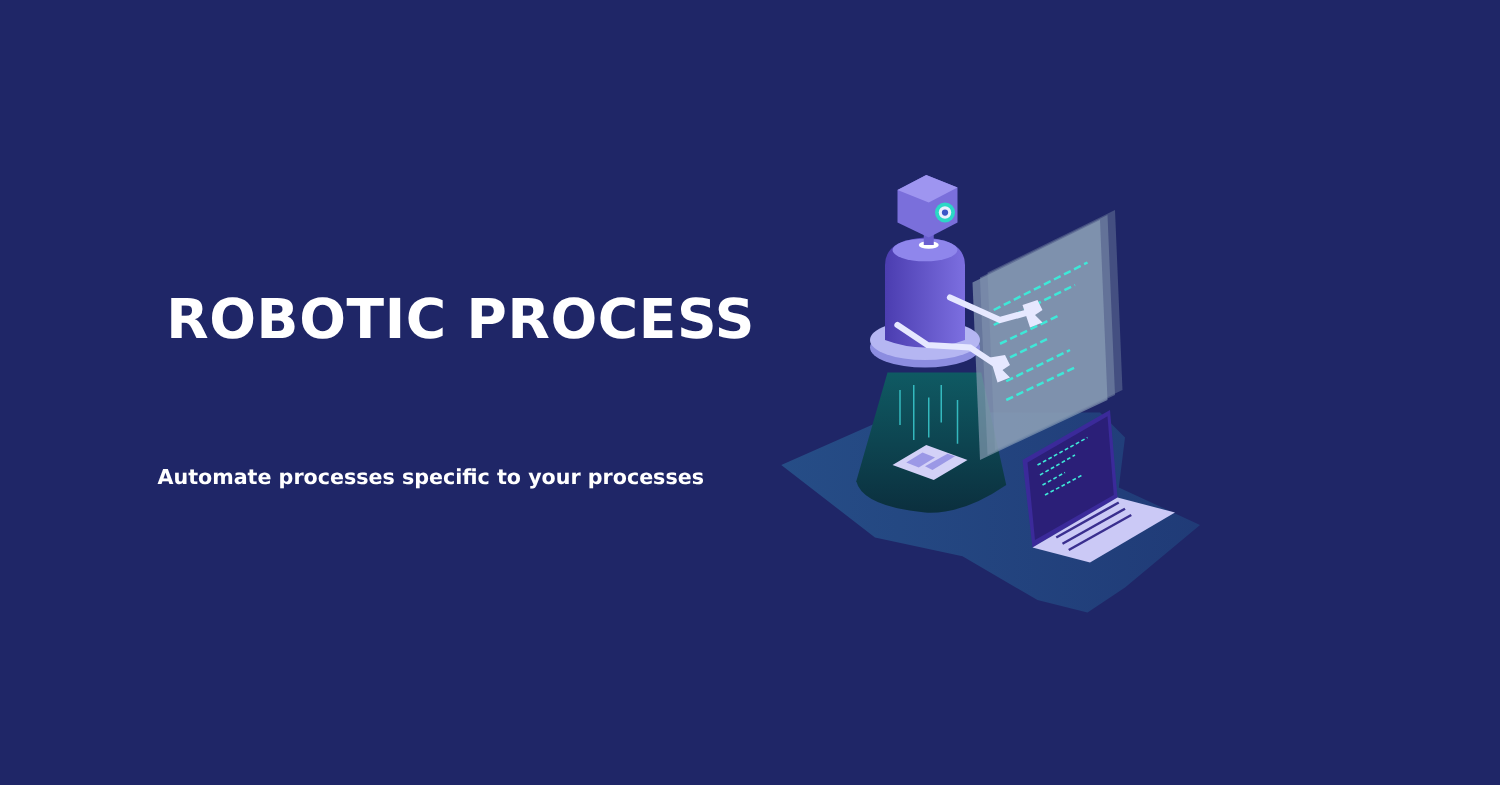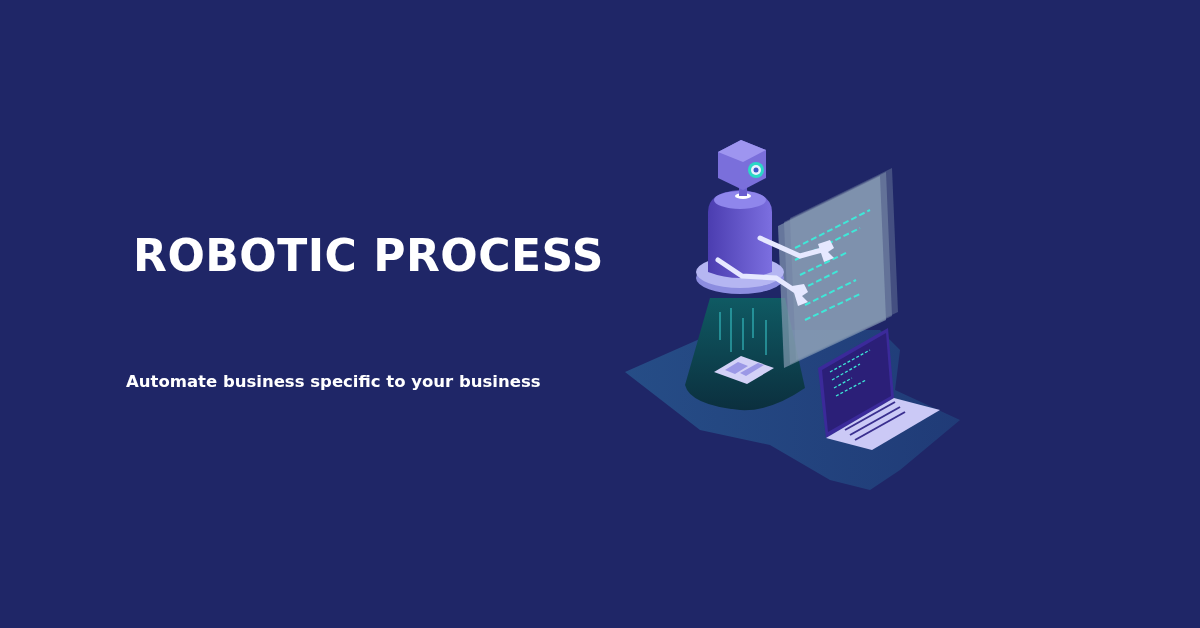--- a/index.html
+++ b/index.html
@@ -8,21 +8,21 @@
   .headline span{display:block;}
   .subtitle{position:absolute;left:126px;top:372px;color:#fff;font-weight:bold;font-size:16.5px;font-family:"DejaVu Sans",sans-serif;}
   .illus{position:absolute;left:600px;top:120px;width:420px;height:400px;}
 </style>
 </head>
 <body>
 
 <h1 class="headline">
   <span>ROBOTIC PROCESS</span>
 </h1>
-<div class="subtitle">Automate business specific to your business</div>
+<div class="subtitle">Automate processes specific to your processes</div>
 
 <div class="illus">
 <svg width="420" height="400" viewBox="600 120 420 400" xmlns="http://www.w3.org/2000/svg">
   <defs>
     <linearGradient id="plat" x1="0" y1="0" x2="1" y2="0">
       <stop offset="0" stop-color="#264f88"></stop>
       <stop offset="1" stop-color="#203c78"></stop>
     </linearGradient>
     <linearGradient id="beam" x1="0" y1="0" x2="0" y2="1">
       <stop offset="0" stop-color="#0f5a63"></stop>

